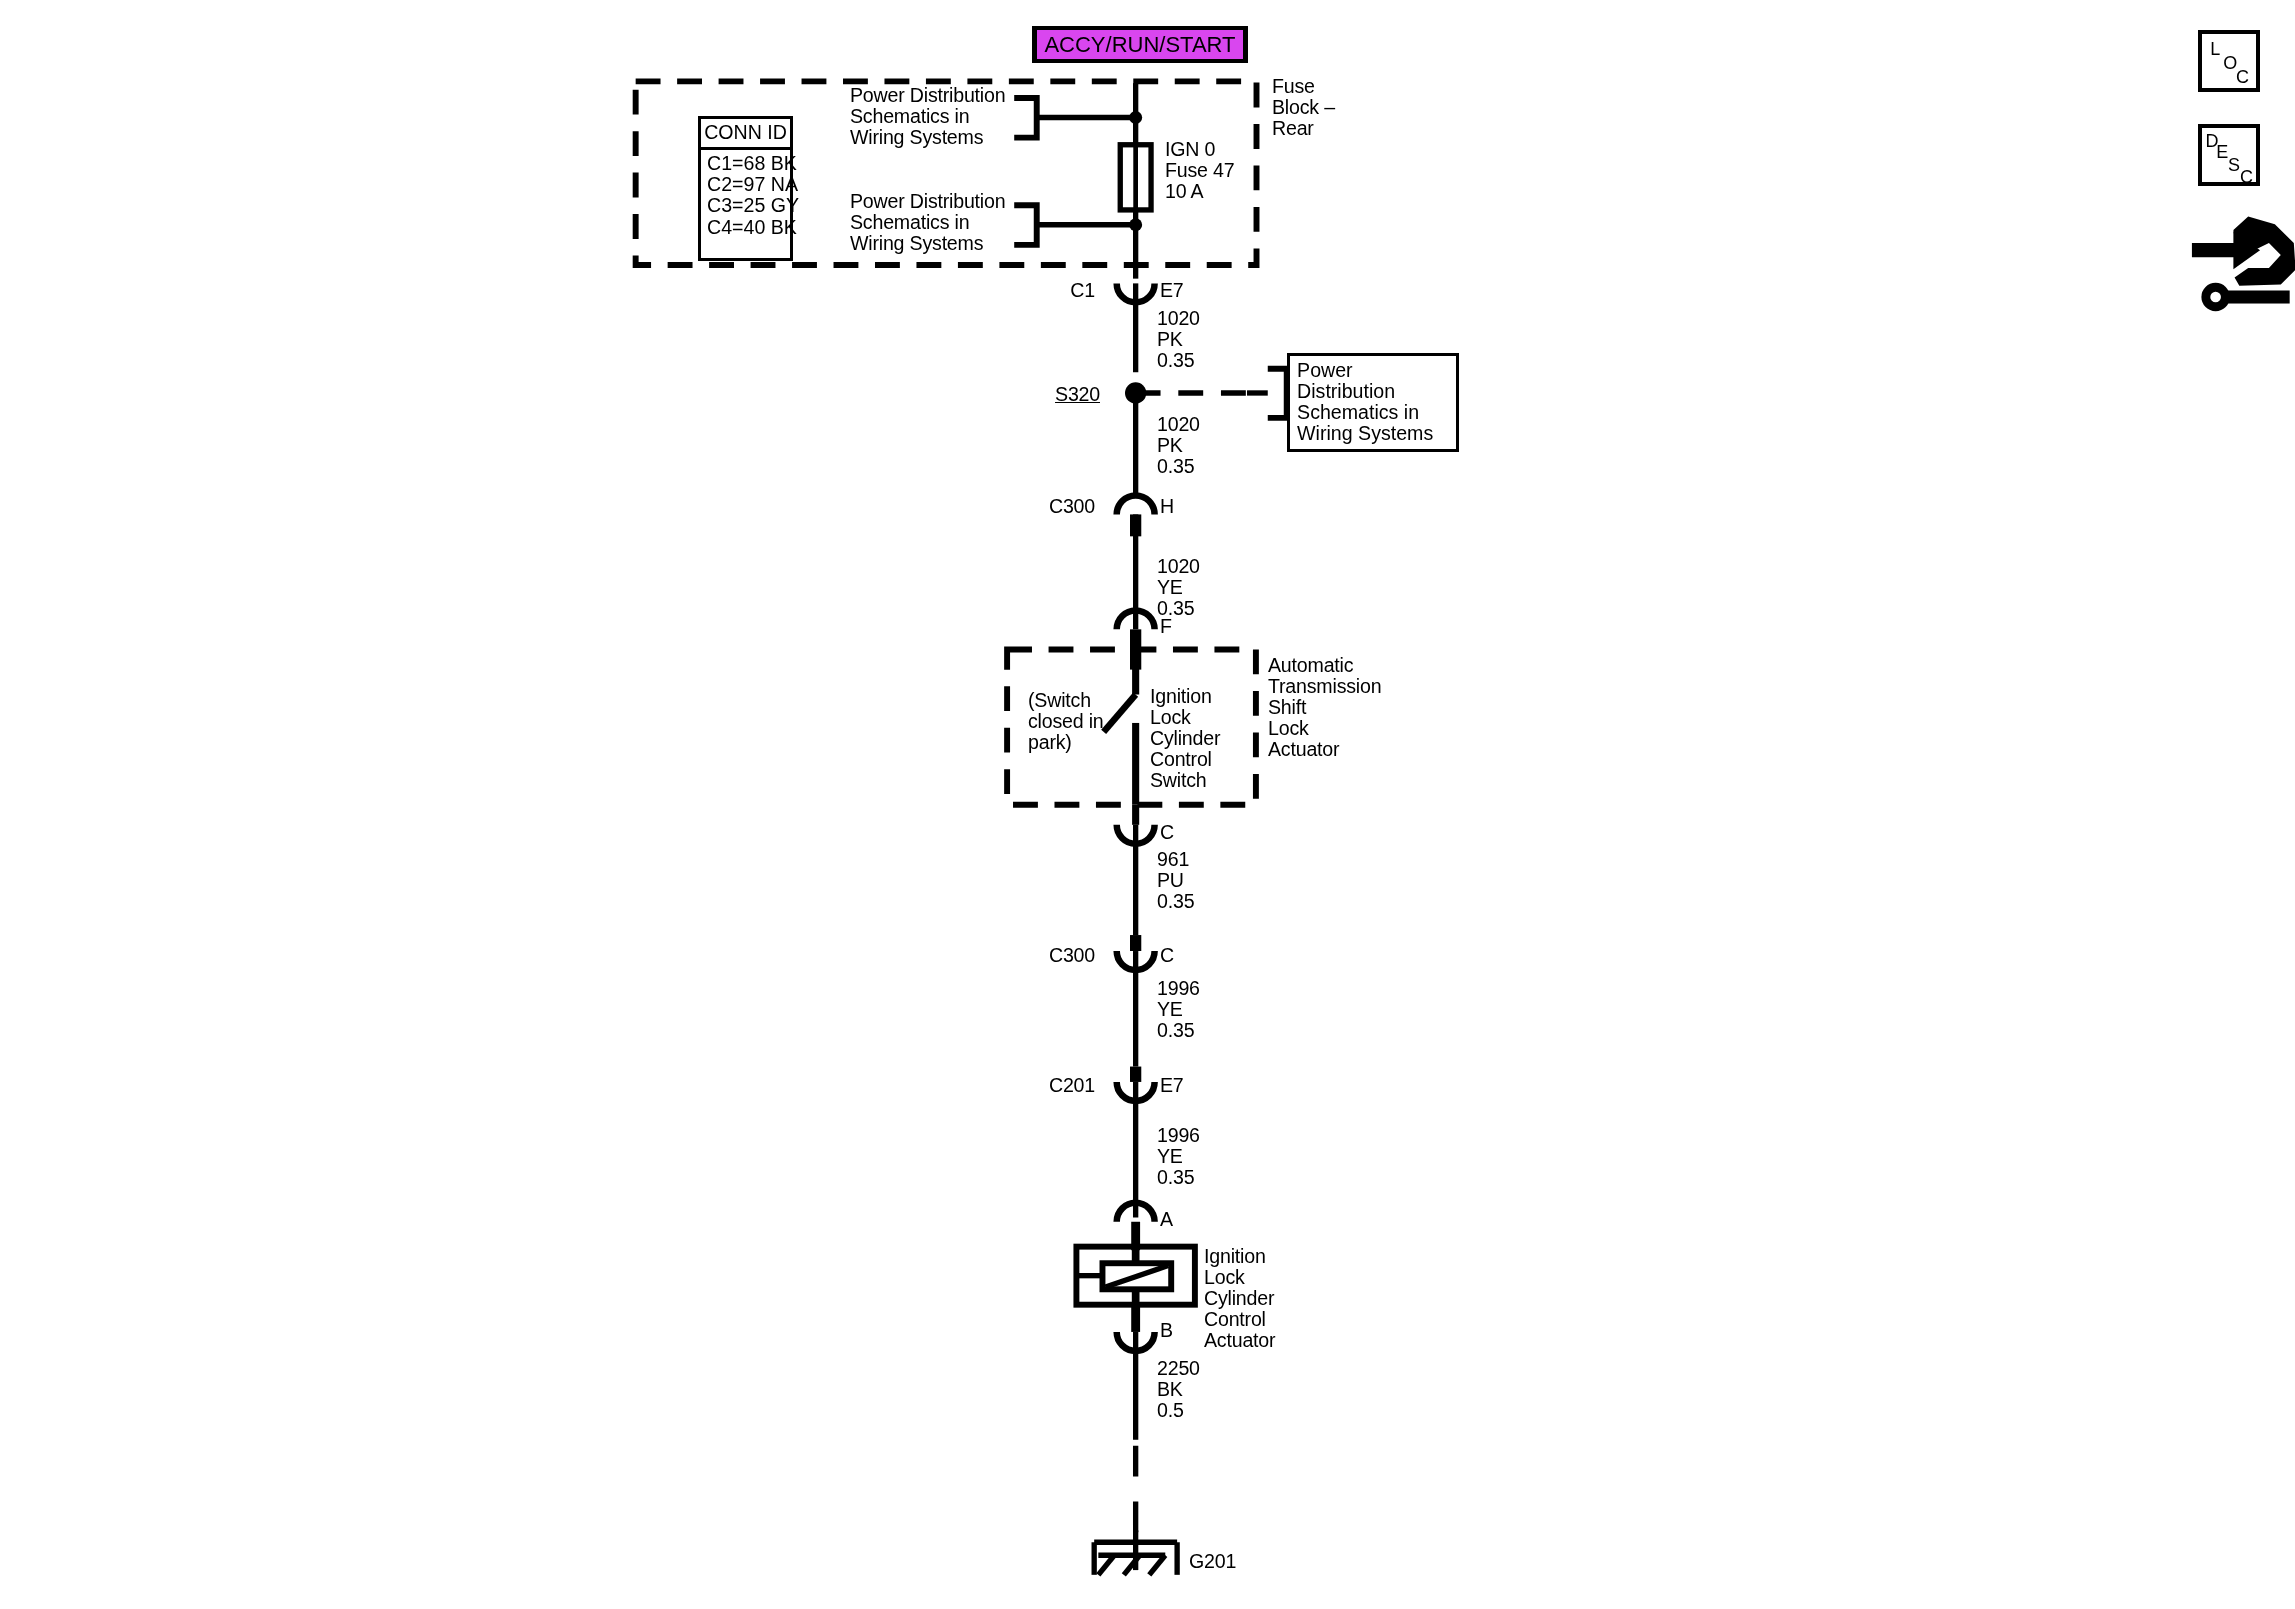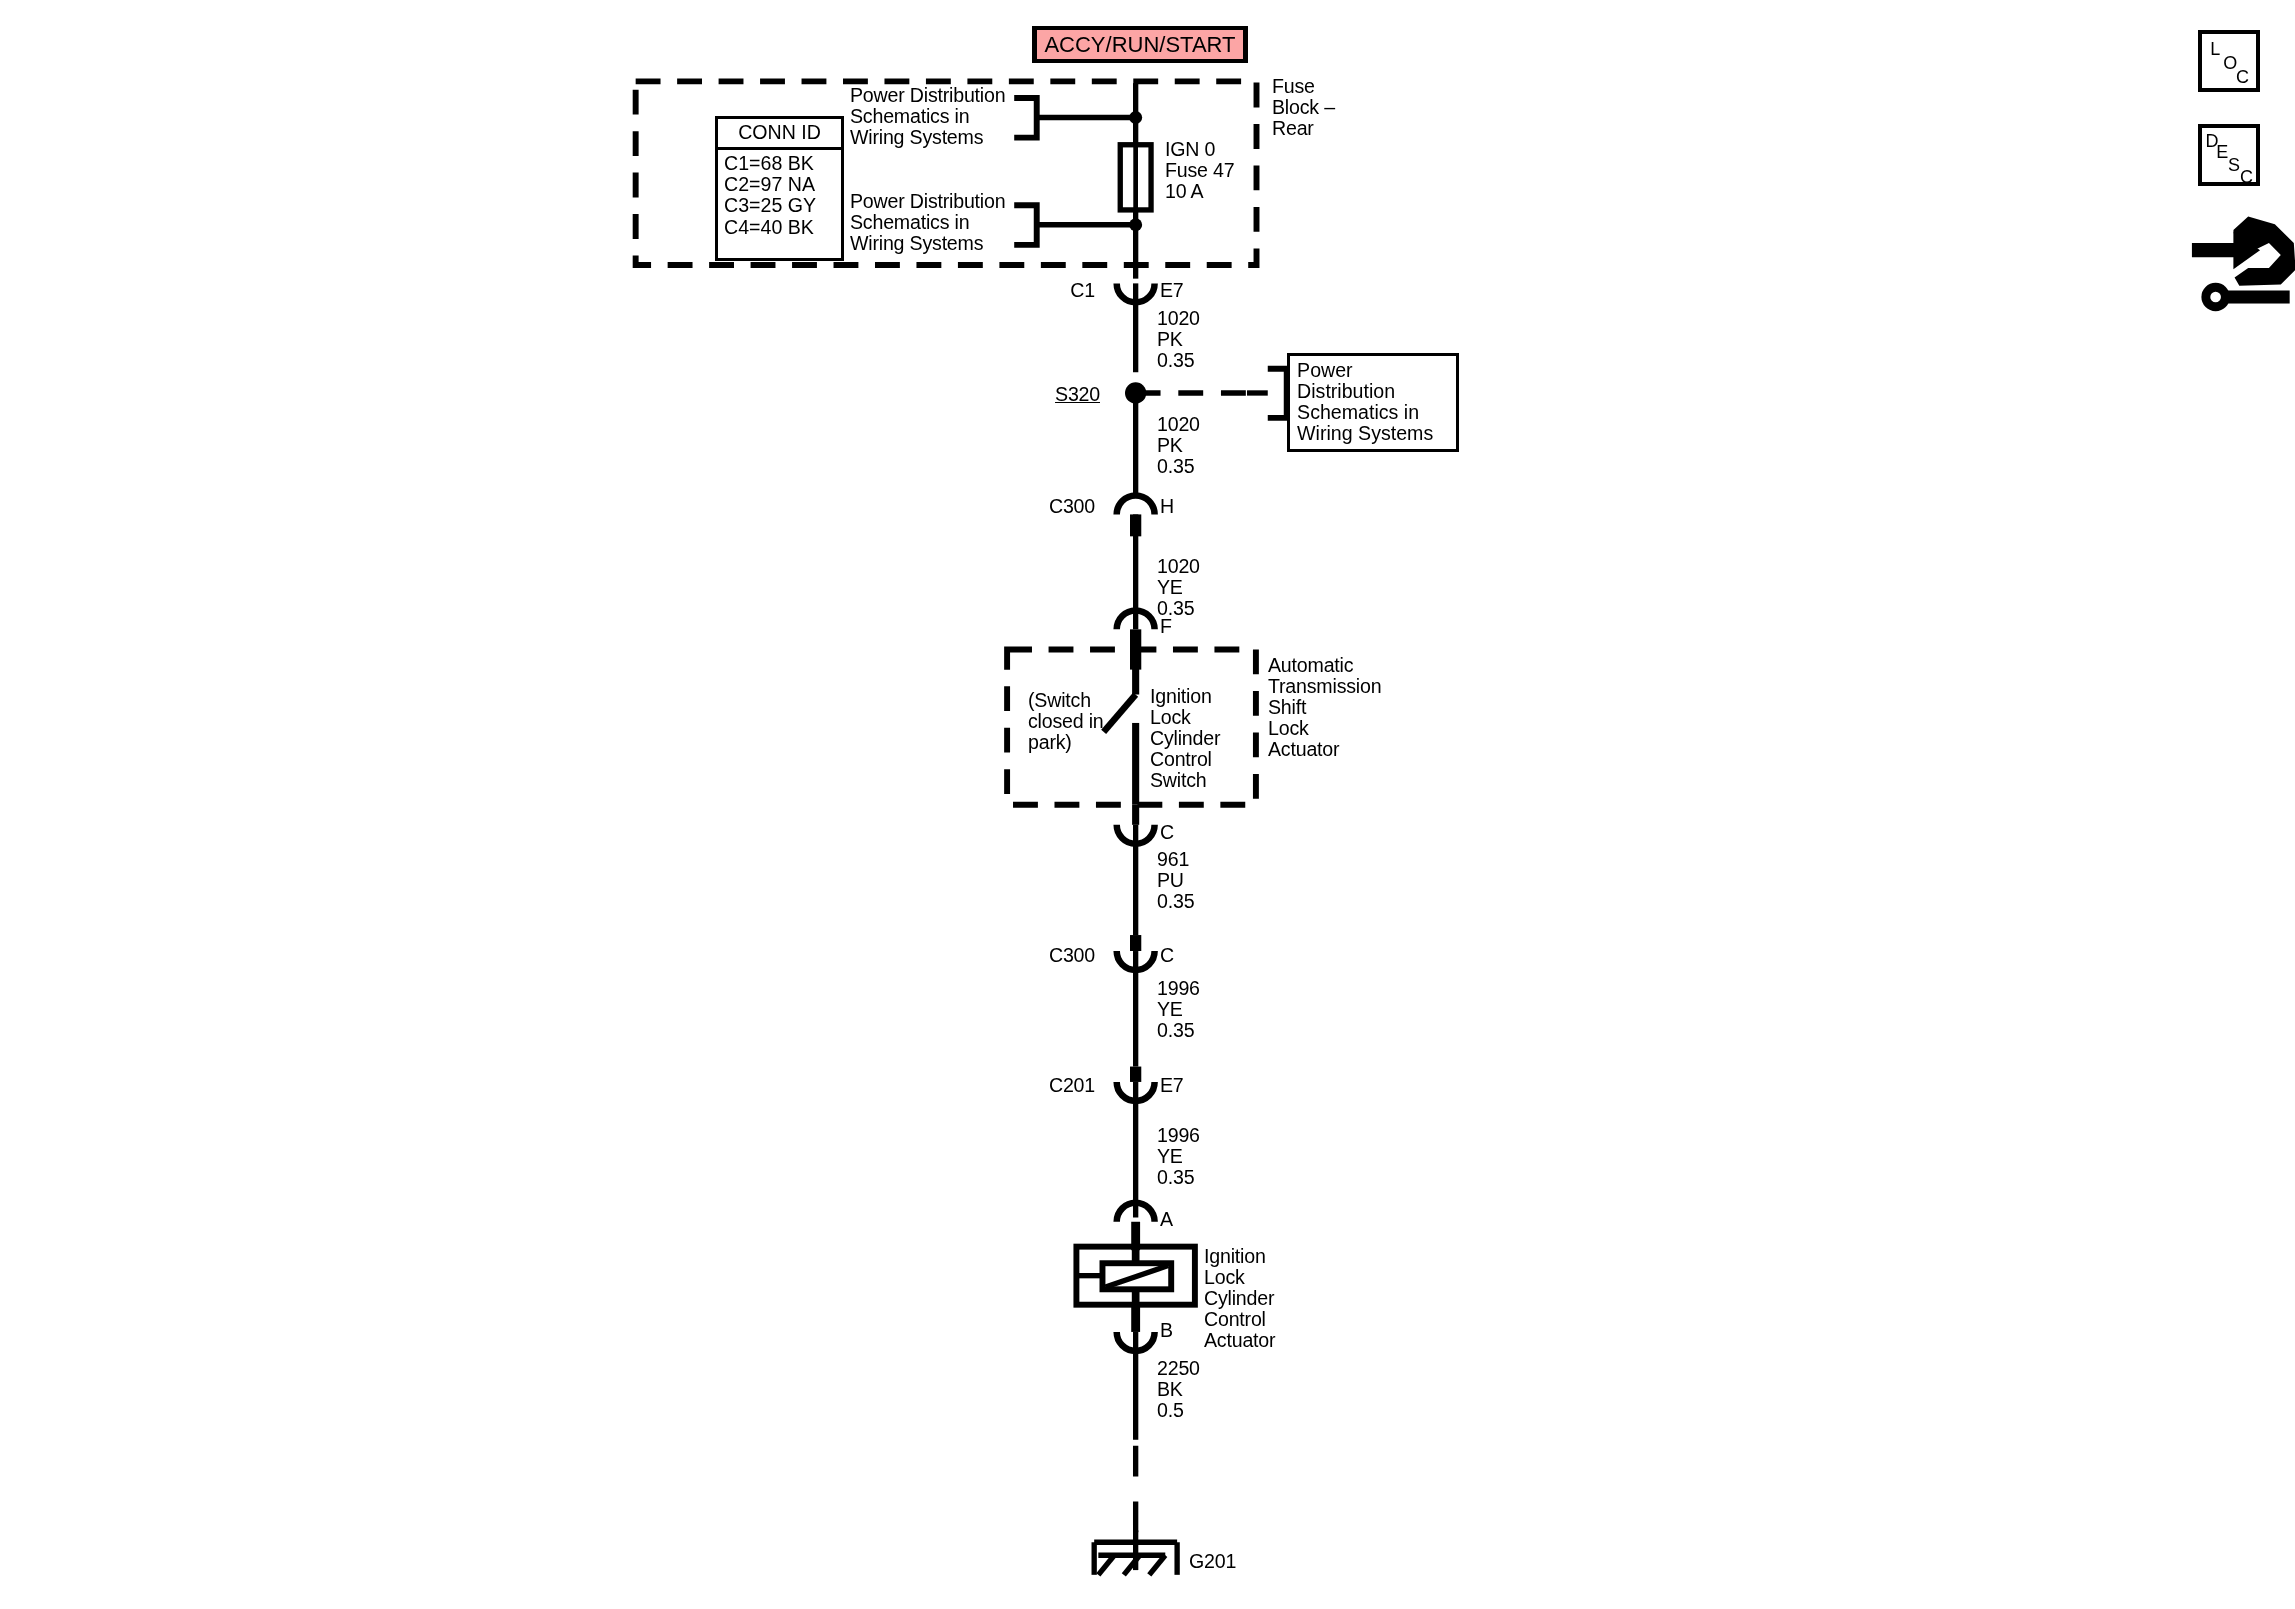--- a/index.html
+++ b/index.html
@@ -37,21 +37,21 @@
     letter-spacing: -0.2px;
   }
   .lbl.multi { white-space: pre-line; }
   .hdr-box {
     position: absolute;
     background: #000;
     padding: 4.1px 5.3px;
     box-sizing: border-box;
   }
   .hdr-inner {
-    background: #fca5a5;
+    background: #d946ef;
     color: #000;
     font-size: 22px;
     line-height: 25px;
     padding: 1.8px 7.1px 2.4px 7.1px;
     white-space: pre;
     font-family: "Liberation Sans", sans-serif;
   }
   .conn-box {
     position: absolute;
     border: 3.6px solid #000;
@@ -202,21 +202,21 @@
         <circle cx="40" cy="141" r="9" fill="#fff" stroke="none"></circle>
       </g>
 
     </g>
   </svg>
 
   <div class="hdr-box" style="left:1032px; top:26px;">
     <div class="hdr-inner">ACCY/RUN/START</div>
   </div>
 
-  <div class="conn-box" style="left:715px; top:116px; width:129px;">
+  <div class="conn-box" style="left:698px; top:116px; width:95px;">
     <div class="conn-title">CONN ID</div>
     <div class="conn-rows">
       <div class="conn-row">C1=68 BK</div>
       <div class="conn-row">C2=97 NA</div>
       <div class="conn-row">C3=25 GY</div>
       <div class="conn-row">C4=40 BK</div>
     </div>
   </div>
 
   <div class="lbl multi" style="left:850px; top:85px; width:163px;">Power Distribution

